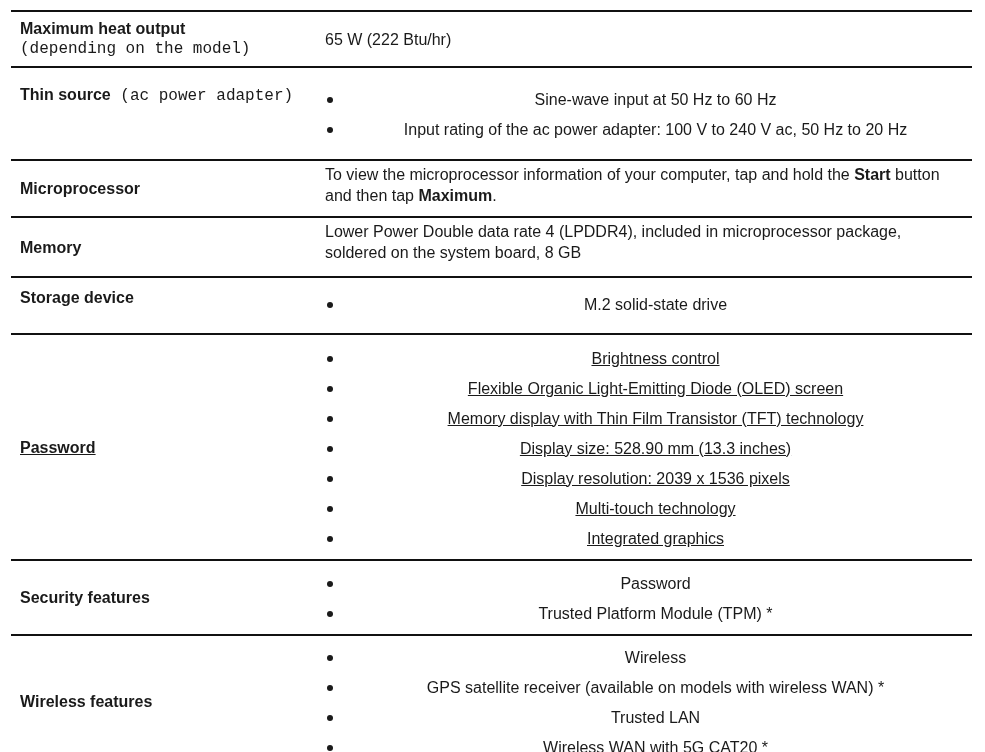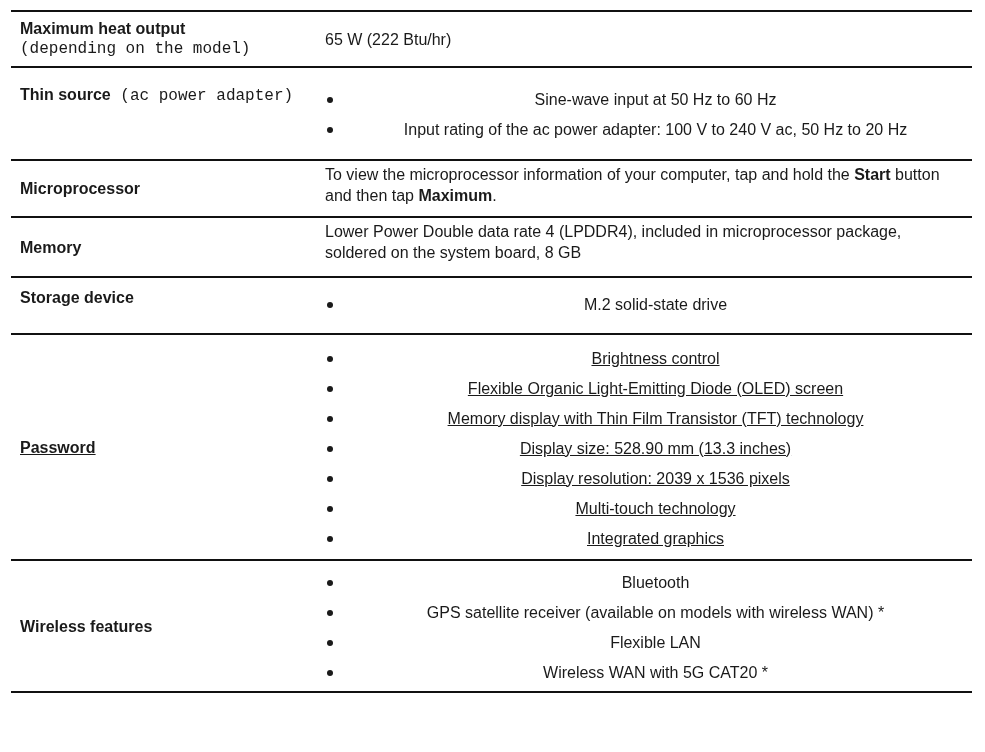--- a/index.html
+++ b/index.html
@@ -161,28 +161,39 @@
           <li><span class="bullet-icon"></span><span>Flexible Organic Light-Emitting Diode (OLED) screen</span></li>
           <li><span class="bullet-icon"></span><span>Memory display with Thin Film Transistor (TFT) technology</span></li>
           <li><span class="bullet-icon"></span><span>Display size: 528.90 mm (13.3 inches)</span></li>
           <li><span class="bullet-icon"></span><span>Display resolution: 2039 x 1536 pixels</span></li>
           <li><span class="bullet-icon"></span><span>Multi-touch technology</span></li>
           <li><span class="bullet-icon"></span><span>Integrated graphics</span></li>
         </ul>
       </td>
     </tr>
 
+    <tr class="row-security">
+      <td class="col-label">
+        <span class="label-bold">Security features</span>
+      </td>
+      <td class="col-value">
+        <ul class="bullets">
+          <li><span class="bullet-icon"></span><span>Password</span></li>
+          <li><span class="bullet-icon"></span><span>Trusted Platform Module (TPM) *</span></li>
+        </ul>
+      </td>
+    </tr>
 
     <tr class="row-wireless">
       <td class="col-label">
         <span class="label-bold">Wireless features</span>
       </td>
       <td class="col-value">
         <ul class="bullets">
-          <li><span class="bullet-icon"></span><span>Bluetooth</span></li>
+          <li><span class="bullet-icon"></span><span>Wireless</span></li>
           <li><span class="bullet-icon"></span><span>GPS satellite receiver (available on models with wireless WAN) *</span></li>
-          <li><span class="bullet-icon"></span><span>Flexible LAN</span></li>
+          <li><span class="bullet-icon"></span><span>Trusted LAN</span></li>
           <li><span class="bullet-icon"></span><span>Wireless WAN with 5G CAT20 *</span></li>
         </ul>
       </td>
     </tr>
   </tbody>
 </table>
 
 </body></html>

